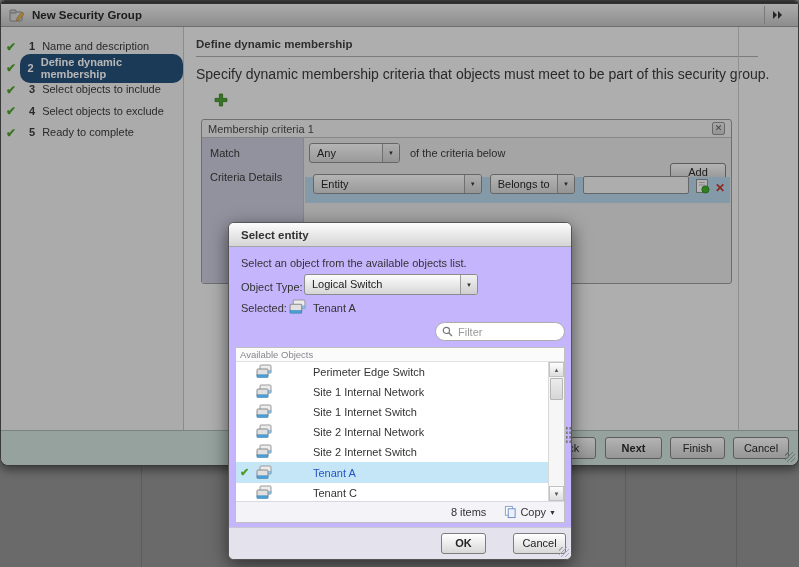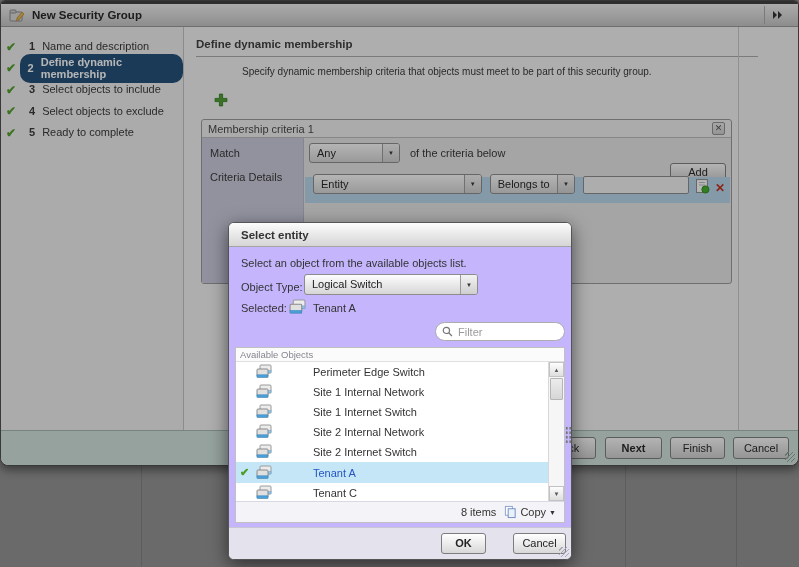--- a/index.html
+++ b/index.html
@@ -23,21 +23,21 @@
   .step { display:flex; align-items:center; height:21.5px; padding-left:5px; }
   .chk { width:15px; color:#4d9e27; font-weight:bold; font-size:12px; line-height:12px; }
   .step-pill { display:flex; align-items:center; gap:7px; padding:2px 8px 3px 8px; border-radius:10px; }
   .step-num { font-weight:bold; }
   .step.active .step-pill { background:#1e4c77; color:#fff; }
   .step.active .step-num, .step.active .step-label { color:#fff; font-weight:bold; }
 
   .content { flex:1; position:relative; background:#f4f4f4; }
   .content-head { position:absolute; left:12px; top:11px; font-weight:bold; font-size:11.5px; color:#3a3a3a; }
   .content-rule { position:absolute; left:12px; top:29px; width:562px; height:1px; background:#aaa; }
-  .content-desc { position:absolute; left:12px; top:39px; font-size:10px; color:#333;margin-left:46px; }
+  .content-desc { position:absolute; left:12px; top:39px; font-size:14px; color:#333; }
   .add-criteria { position:absolute; left:30px; top:66px; width:14px; height:14px; }
   .content-vrule { position:absolute; left:554px; top:0; bottom:0; width:1px; background:#c9c9c9; }
 
   
   .crit-box { position:absolute; left:17px; top:92px; width:531px; height:165px; border:1px solid #989898; border-radius:3px; background:#e7e7e7; }
   .crit-head { height:18px; background:#f0f0f0; border-bottom:1px solid #bcbcbc; display:flex; align-items:center; padding:0 6px; border-radius:3px 3px 0 0; }
   .crit-title { flex:1; color:#444; }
   .crit-close { width:13px; height:13px; background:linear-gradient(#e9e9e9,#cfcfcf); border:1px solid #909090; border-radius:2px;
                 font-size:9px; line-height:11px; text-align:center; color:#555; }
   .crit-body { position:absolute; left:0; top:18px; right:0; bottom:0; }
@@ -101,21 +101,21 @@
   .obj-row.selected .obj-chk { visibility:visible; }
   .obj-row.selected .obj-name { color:#2456c4; }
   .obj-ic { width:22px; display:flex; align-items:center; }
   .obj-name { color:#333;padding-left:35px; }
   .scrollbar { position:absolute; right:0; top:14px; bottom:21px; width:16px; background:#f6f6f6; border-left:1px solid #d8d8d8; }
   .sb-btn { position:absolute; left:0; right:0; height:15px; background:linear-gradient(#fdfdfd,#dedede); border:1px solid #c2c2c2;
             display:flex; align-items:center; justify-content:center; font-size:6px; color:#555; }
   .sb-up { top:0; } .sb-down { bottom:0; }
   .sb-thumb { position:absolute; left:1px; right:1px; top:16px; height:22px; background:linear-gradient(#ececec,#d6d6d6); border:1px solid #b5b5b5; border-radius:1px; }
   .obj-status { position:absolute; left:0; right:0; bottom:0; height:21px; background:#f3f3f8; border-top:1px solid #d9d9e3;
-                display:flex; align-items:center; justify-content:flex-end; padding-right:8px; gap:8px; }
+                display:flex; align-items:center; justify-content:flex-end; padding-right:8px; gap:18px; }
   .copy-btn { display:flex; align-items:center; gap:3px; }
   .copy-arrow { font-size:7px; color:#333; }
 
   .sel-footer { position:absolute; left:0; right:0; bottom:0; height:32px; background:#e3e2ed; border-top:1px solid #c8c7d6; border-radius:0 0 5px 5px; }
   .sel-footer .btn { position:absolute; top:5px; height:21px; line-height:19px; background:linear-gradient(#ffffff,#d8d8d8); }
   .btn-ok { left:212px; width:45px; font-weight:bold; }
   .btn-dlg-cancel { left:284px; width:53px; }
   .edge-grip { position:absolute; right:-1px; top:203px; width:7px; height:17px;
                background-image:radial-gradient(#777 36%, transparent 40%); background-size:3.5px 4.5px; }
   .sel-grip { position:absolute; right:2px; bottom:2px; width:10px; height:10px;

